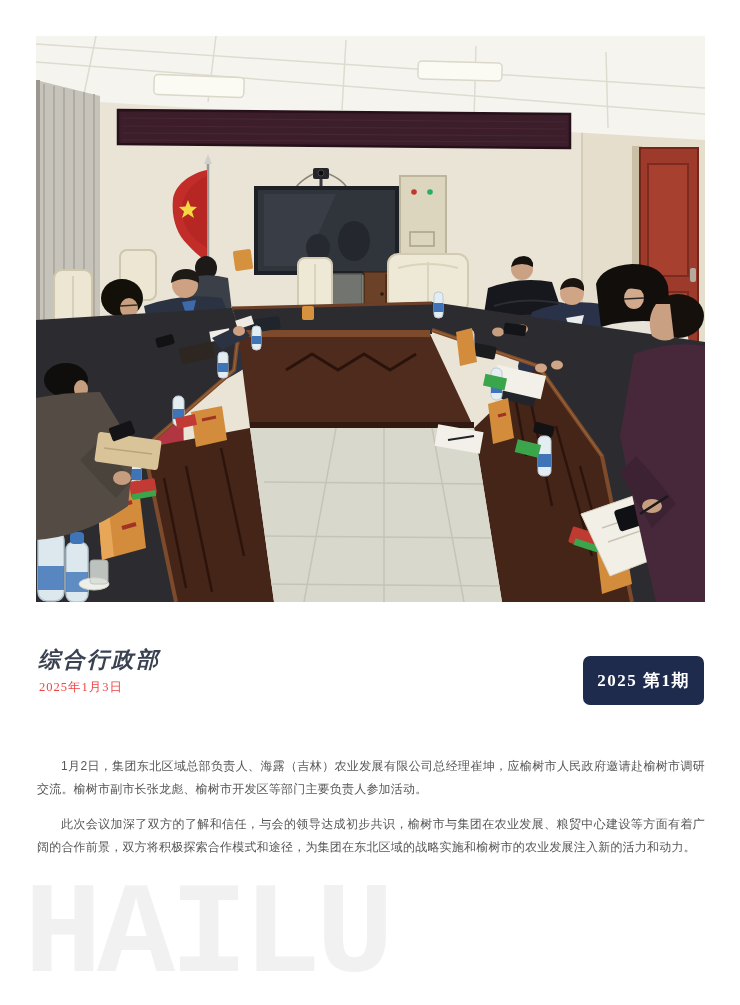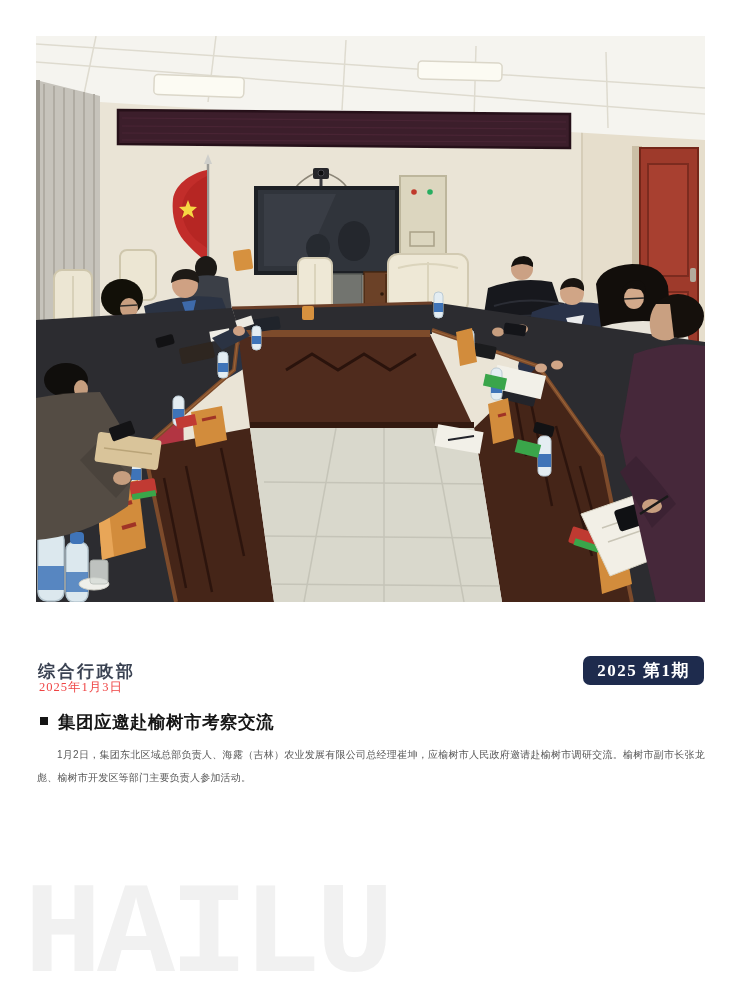--- a/index.html
+++ b/index.html
@@ -1,33 +1,33 @@
 <!DOCTYPE html>
 <html style="--accent_navy: #1e2b4d; --dept_text: #3a4252; --heading_text: #161616; --body_text: #575757; --watermark_color: #f1f1f1;"><head>
 <meta charset="utf-8">
 <style>
   html,body{margin:0;padding:0;background:#ffffff;}
   .page{position:relative;width:740px;height:1005px;background:#fff;overflow:hidden;
         font-family:"Liberation Sans","DejaVu Sans",sans-serif;}
   .photo{position:absolute;left:36px;top:36px;width:669px;height:566px;background:#f5f4ef;overflow:hidden;}
   .photo svg{display:block;}
-  .dept{position:absolute;left:38px;top:660px;
+  .dept{position:absolute;left:38px;top:645px;
         font-family:"Liberation Serif","DejaVu Serif",serif;
-        font-size:17px;font-weight:700;color:var(--dept_text,#3a4252);letter-spacing:2.5px;}
+        font-size:22px;font-weight:700;color:var(--dept_text,#3a4252);letter-spacing:2.5px;font-style:italic;}
   .date{position:absolute;left:39px;top:679px;
         font-family:"Liberation Serif","DejaVu Serif",serif;
         font-size:12.5px;font-weight:400;color:#ef4444;letter-spacing:1px;}
-  .badge{position:absolute;right:36px;top:656px;height:29px;line-height:29px;padding:0 14px;
+  .badge{position:absolute;right:36px;top:656px;height:29px;line-height:29px;padding:10px 14px;
          border-radius:7px;background:var(--accent_navy,#1e2b4d);color:#fff;
          font-family:"Liberation Serif","DejaVu Serif",serif;font-weight:700;font-size:17px;letter-spacing:1.5px;}
   .title-row{position:absolute;left:38px;top:710px;display:flex;align-items:flex-start;z-index:2;}
   .bullet{width:8px;height:8px;background:#151515;margin:7px 10px 0 2px;flex:none;}
   .title{font-size:17.5px;font-weight:700;color:var(--heading_text,#161616);letter-spacing:.5px;}
   .body-text{position:absolute;left:37px;top:743px;width:668px;z-index:2;}
-  .body-text p{margin:0 0 1px 0;font-size:10px;line-height:23px;color:var(--body_text,#575757);
+  .body-text p{margin:12px 0 1px 0;font-size:12px;line-height:23px;color:var(--body_text,#575757);
                text-align:justify;text-indent:2em;letter-spacing:.2px;}
   .watermark{position:absolute;left:24px;top:872px;z-index:1;line-height:1;
              font-family:Liberation Mono, monospace;
              font-size:130px;font-weight:700;letter-spacing:-5px;
              color:var(--watermark_color,#f1f1f1);user-select:none;}
 </style>
 </head>
 <body>
 
 <div class="page">
@@ -323,24 +323,21 @@
         <ellipse cx="616" cy="470" rx="10" ry="7" fill="#c79e7f"></ellipse>
         <line x1="604" y1="478" x2="632" y2="460" stroke="#1a1a1a" stroke-width="2.5"></line>
       </g>
     </svg>
   </div>
 
   <div class="dept">综合行政部</div>
   <div class="date">2025年1月3日</div>
   <div class="badge">2025 第1期</div>
 
-  <div class="title-row">
-    <span class="bullet"></span>
-    <span class="title">集团应邀赴榆树市考察交流</span>
-  </div>
 
   <div class="body-text">
     <p>1月2日，集团东北区域总部负责人、海露（吉林）农业发展有限公司总经理崔坤，应榆树市人民政府邀请赴榆树市调研交流。榆树市副市长张龙彪、榆树市开发区等部门主要负责人参加活动。</p>
+    <p>此次会议加深了双方的了解和信任，与会的领导达成初步共识，榆树市与集团在农业发展、粮贸中心建设等方面有着广阔的合作前景，双方将积极探索合作模式和途径，为集团在东北区域的战略实施和榆树市的农业发展注入新的活力和动力。</p>
   </div>
 
   <div class="watermark">HAILU</div>
 
 </div>
 
 </body></html>

